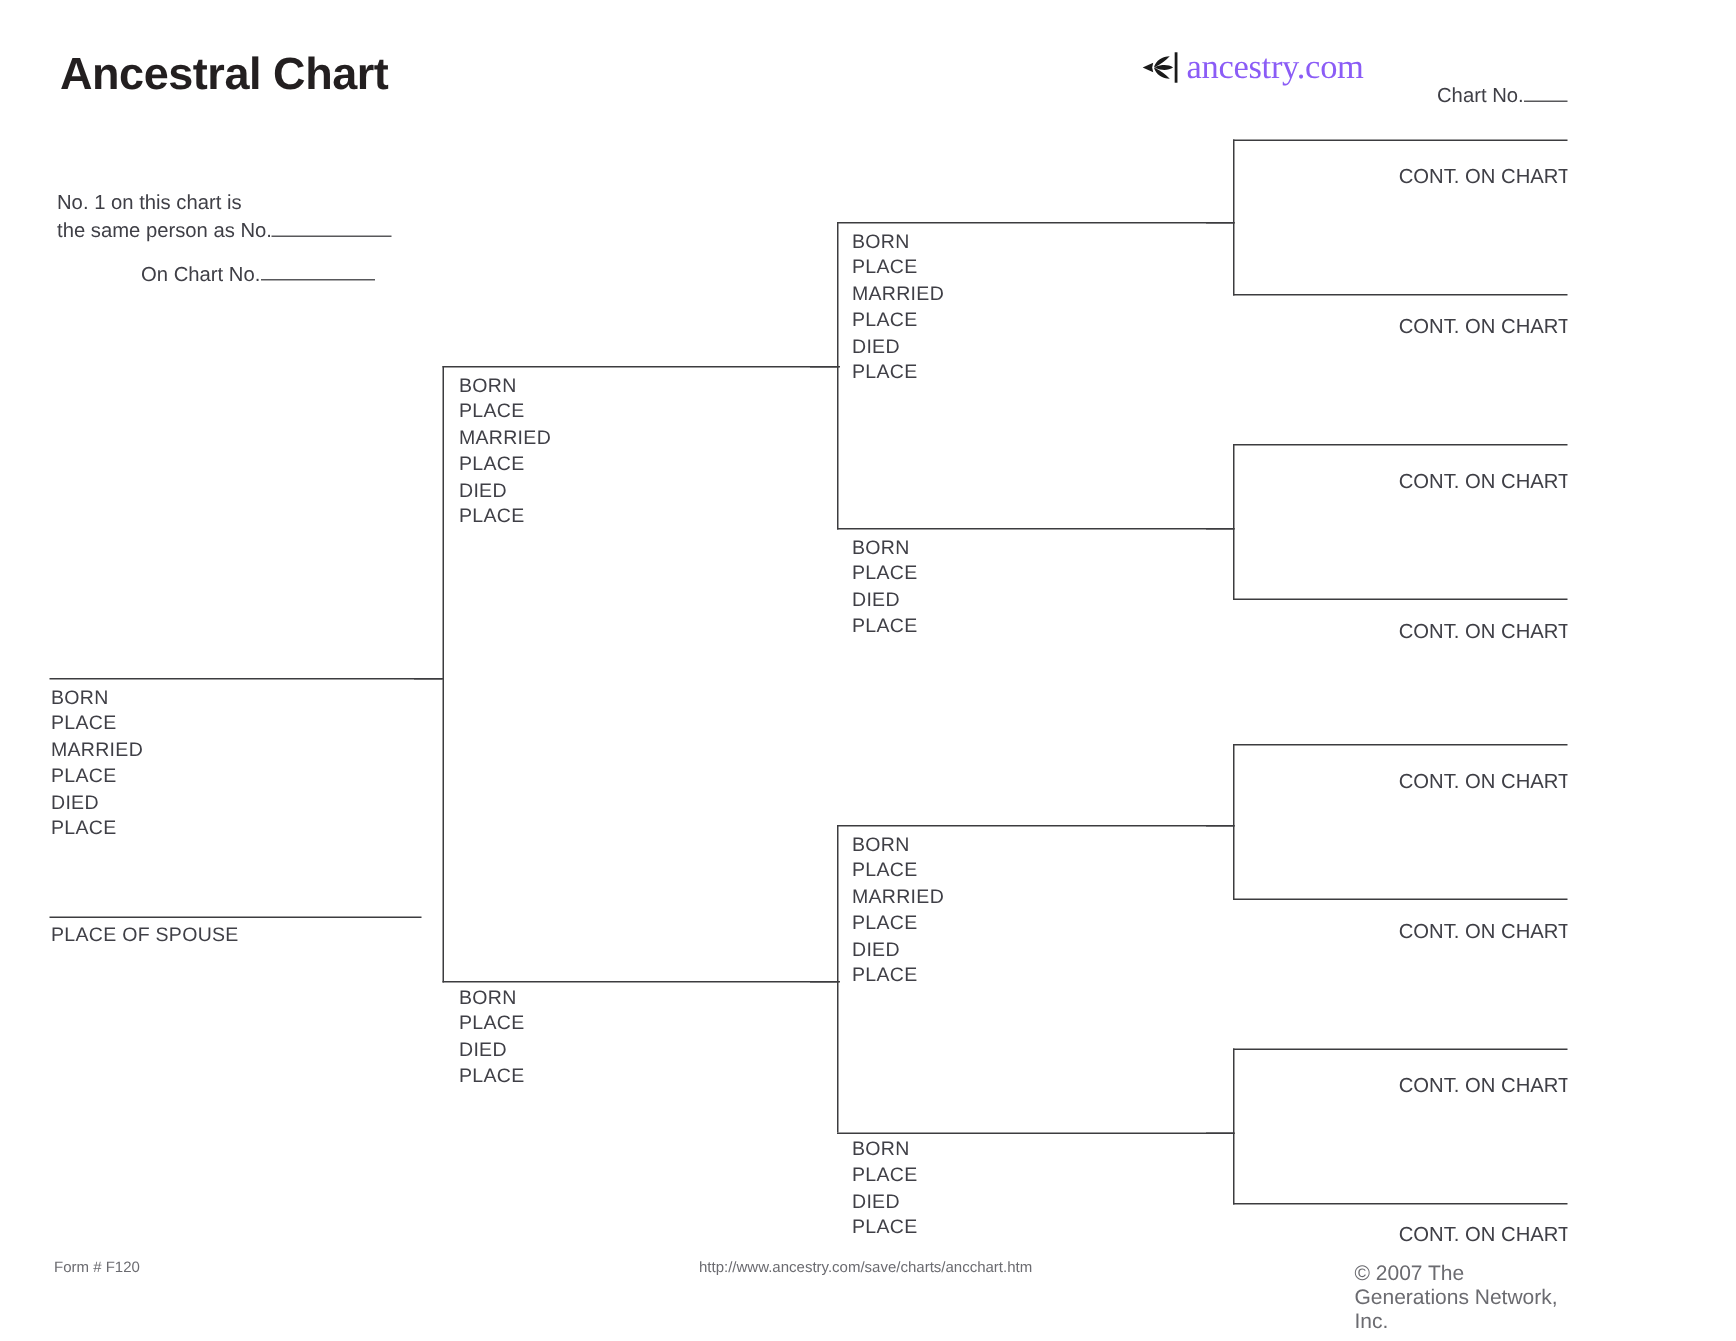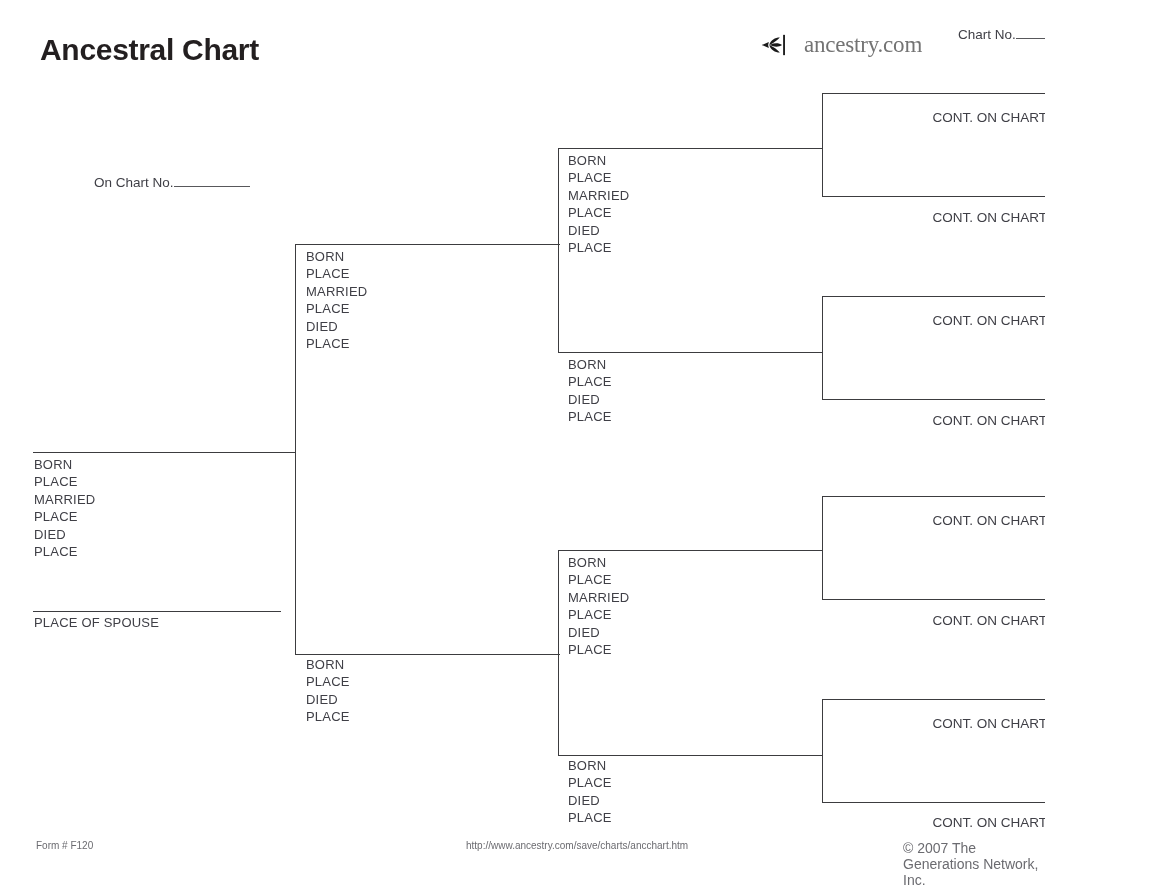--- a/index.html
+++ b/index.html
@@ -38,30 +38,30 @@
     height: 30px;
   }
   #brand .mark {
     width: 30px;
     height: 24px;
     display: block;
   }
   #brand .wordmark {
     font-family: "Liberation Serif", serif;
     font-size: 23px;
-    color: #737373;
+    color: #8b5cf6;
     letter-spacing: -0.2px;
-    margin-left: 14px;
+    margin-left: 1px;
     text-align: center;
   }
 
   #chart-no {
     position: absolute;
     left: 958px;
-    top: 27px;
+    top: 56px;
     font-size: 13.5px;
     white-space: nowrap;
   }
 
   
   #xref {
     position: absolute;
     left: 38px;
     top: 125px;
     font-size: 13.5px;
@@ -132,20 +132,24 @@
         <rect x="26.2" y="1.5" width="2.1" height="23"></rect>
       </g>
     </svg>
     <span class="wordmark">ancestry.com</span>
   </div>
 
   <div id="chart-no">
     <span>Chart No.</span><span class="blank w80"></span>
   </div>
 
+  <div id="xref">
+    <span>No. 1 on this chart is</span>
+    <span class="row2"><span>the same person as No.</span><span class="blank w80"></span></span>
+  </div>
   <div id="onchart">
     <span>On Chart No.</span><span class="blank w76"></span>
   </div>
 
   <div class="hline" style="left:33px; top:452px; width:262px;"></div>
   <div class="fields" style="left:34px; top:456px;">
     <span>BORN</span>
     <span>PLACE</span>
     <span>MARRIED</span>
     <span>PLACE</span>

